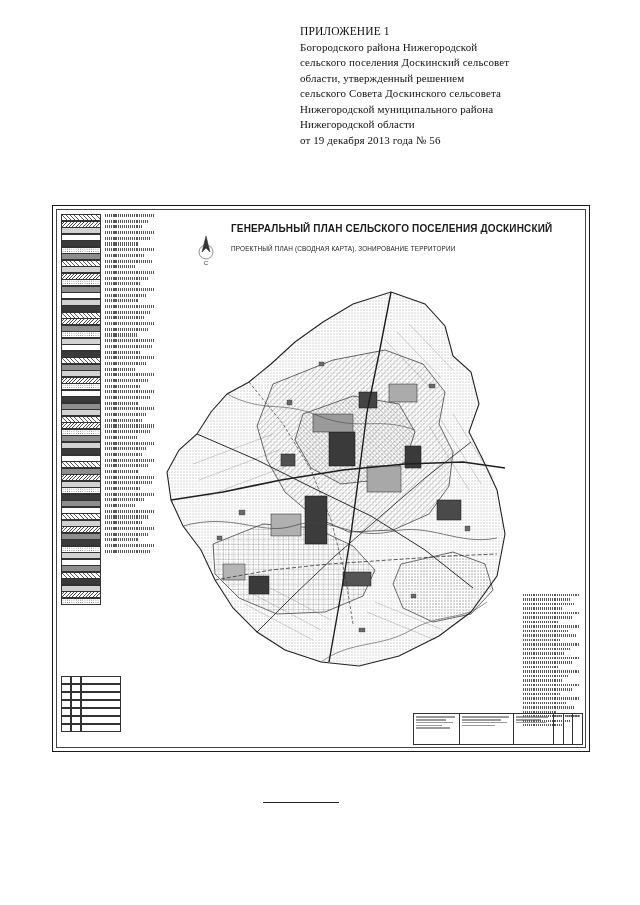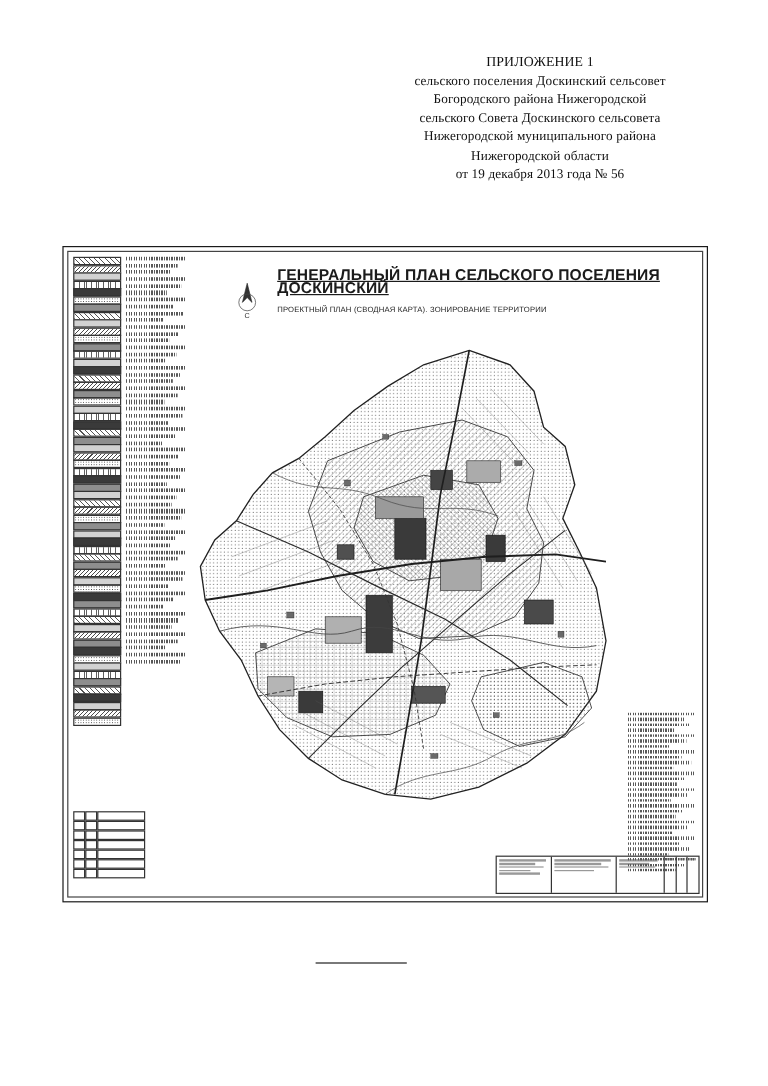--- a/index.html
+++ b/index.html
@@ -12,24 +12,23 @@
     height: 905px;
     position: relative;
     font-family: "Liberation Serif", serif;
     color: #111;
     overflow: hidden;
   }
 
   
   .doc-header {
     position: absolute;
-    top: 45px;
+    top: 24px;
     left: 300px;
     width: 300px;
-    text-align: center;
     font-size: 11px;
     line-height: 15.5px;
     letter-spacing: .1px;
   }
   .doc-header .line { display: block; white-space: nowrap; }
   .doc-header .title-line { font-size: 11.5px; }
 
   
   .sheet {
     position: absolute;
@@ -50,25 +49,24 @@
   
   .map-title {
     position: absolute;
     left: 178px;
     top: 18px;
     width: 345px;
     font-family: "Liberation Sans", sans-serif;
     color: #1b1b1b;
   }
   .map-title .t1 {
-    font-size: 13px;
+    font-size: 10px;
     font-weight: bold;
     line-height: 10.5px;
     letter-spacing: .15px;
-    text-decoration: underline;
   }
   .map-title .t2 {
     margin-top: 9px;
     font-size: 6.4px;
     line-height: 9px;
     letter-spacing: .15px;
   }
 
   
   .compass {
@@ -190,22 +188,23 @@
     width: 1px; height: 1px;
     overflow: hidden; clip: rect(0 0 0 0);
     white-space: nowrap;
   }
 </style>
 </head>
 <body>
 
 <div class="doc-header">
   <span class="line title-line">ПРИЛОЖЕНИЕ 1</span>
+  <span class="line">Богородского района Нижегородской</span>
   <span class="line">сельского поселения Доскинский сельсовет</span>
-  <span class="line">Богородского района Нижегородской</span>
+  <span class="line">области, утвержденный решением</span>
   <span class="line">сельского Совета Доскинского сельсовета</span>
   <span class="line">Нижегородской муниципального района</span>
   <span class="line">Нижегородской области</span>
   <span class="line">от 19 декабря 2013 года № 56</span>
 </div>
 
 <div class="sheet">
   <div class="sheet-inner"></div>
 
   <div class="compass">

